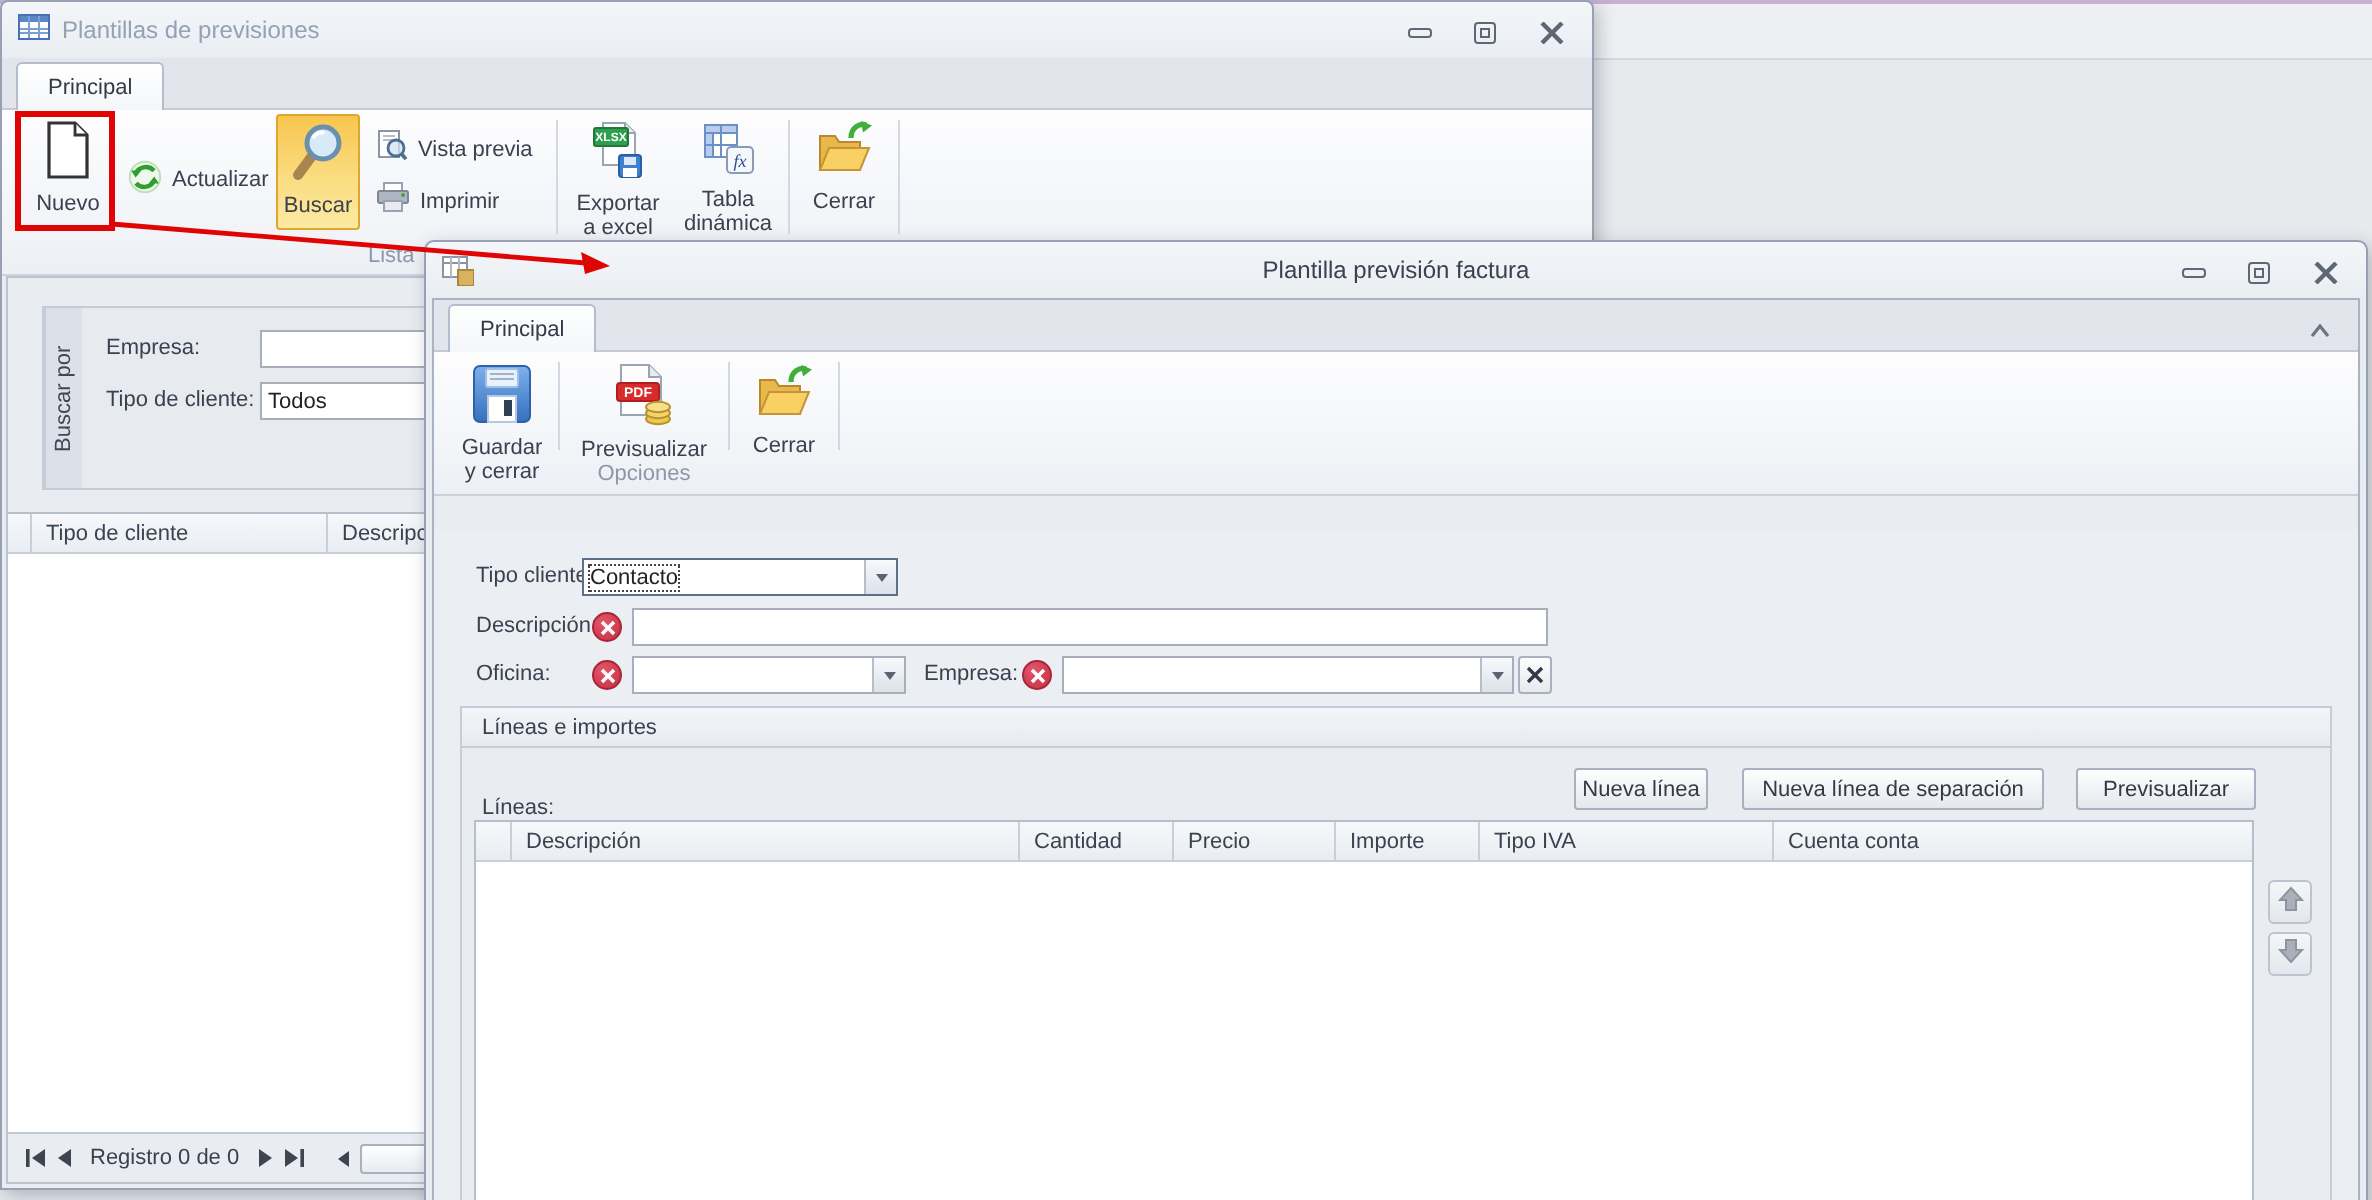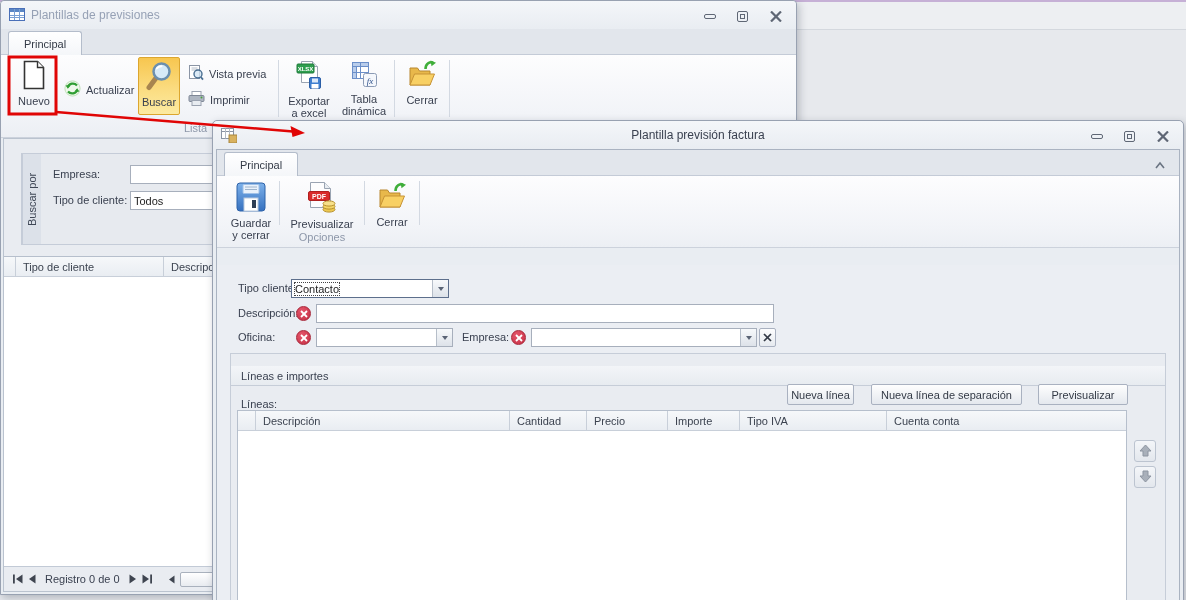--- a/index.html
+++ b/index.html
@@ -100,21 +100,21 @@
         background:#e9edf2; border:1px solid #aab3c1; border-bottom:none; }
   #fw-ribbon { height:72px; }
   #fw-chevron { position:absolute; right:11px; top:8px; width:16px; height:13px;
         display:flex; align-items:center; justify-content:center; }
   #fw-form { position:absolute; left:0; right:0; top:115px; bottom:0; background:#ebeef3; }
   .fw-row { position:absolute; height:19px; }
   .fw-label { position:absolute; top:3px; }
   #fw-groupbox { position:absolute; left:13px; top:88px; width:936px; height:300px;
         background:#e9ecf1; border:1px solid #c6cdd8; }
   #fw-groupbox .caption { height:20px; background:linear-gradient(#f3f5f8,#e7ebf0);
-        border-bottom:1px solid #c6cdd8; display:flex; align-items:center; padding-left:10px;margin-top:12px; }
+        border-bottom:1px solid #c6cdd8; display:flex; align-items:center; padding-left:10px; }
   #fw-grid { position:absolute; left:6px; top:56px; width:890px; height:240px;
         background:#fff; border:1px solid #b6bfcc; overflow:hidden; }
   #fw-grid .ghead { display:flex; height:20px; }
   .udbtn { position:absolute; left:903px; width:22px; height:22px;
         background:linear-gradient(#f4f6f9,#e3e7ed); border:1px solid #bcc4d0;
         border-radius:3px; display:flex; align-items:center; justify-content:center; }
   .xbtn { position:absolute; width:17px; height:19px; background:linear-gradient(#fdfdfe,#e6eaef);
         border:1px solid #a9b1c0; border-radius:2px; display:flex; align-items:center; justify-content:center; }
 
   #annotation { position:absolute; left:0; top:0; z-index:5; pointer-events:none; }

